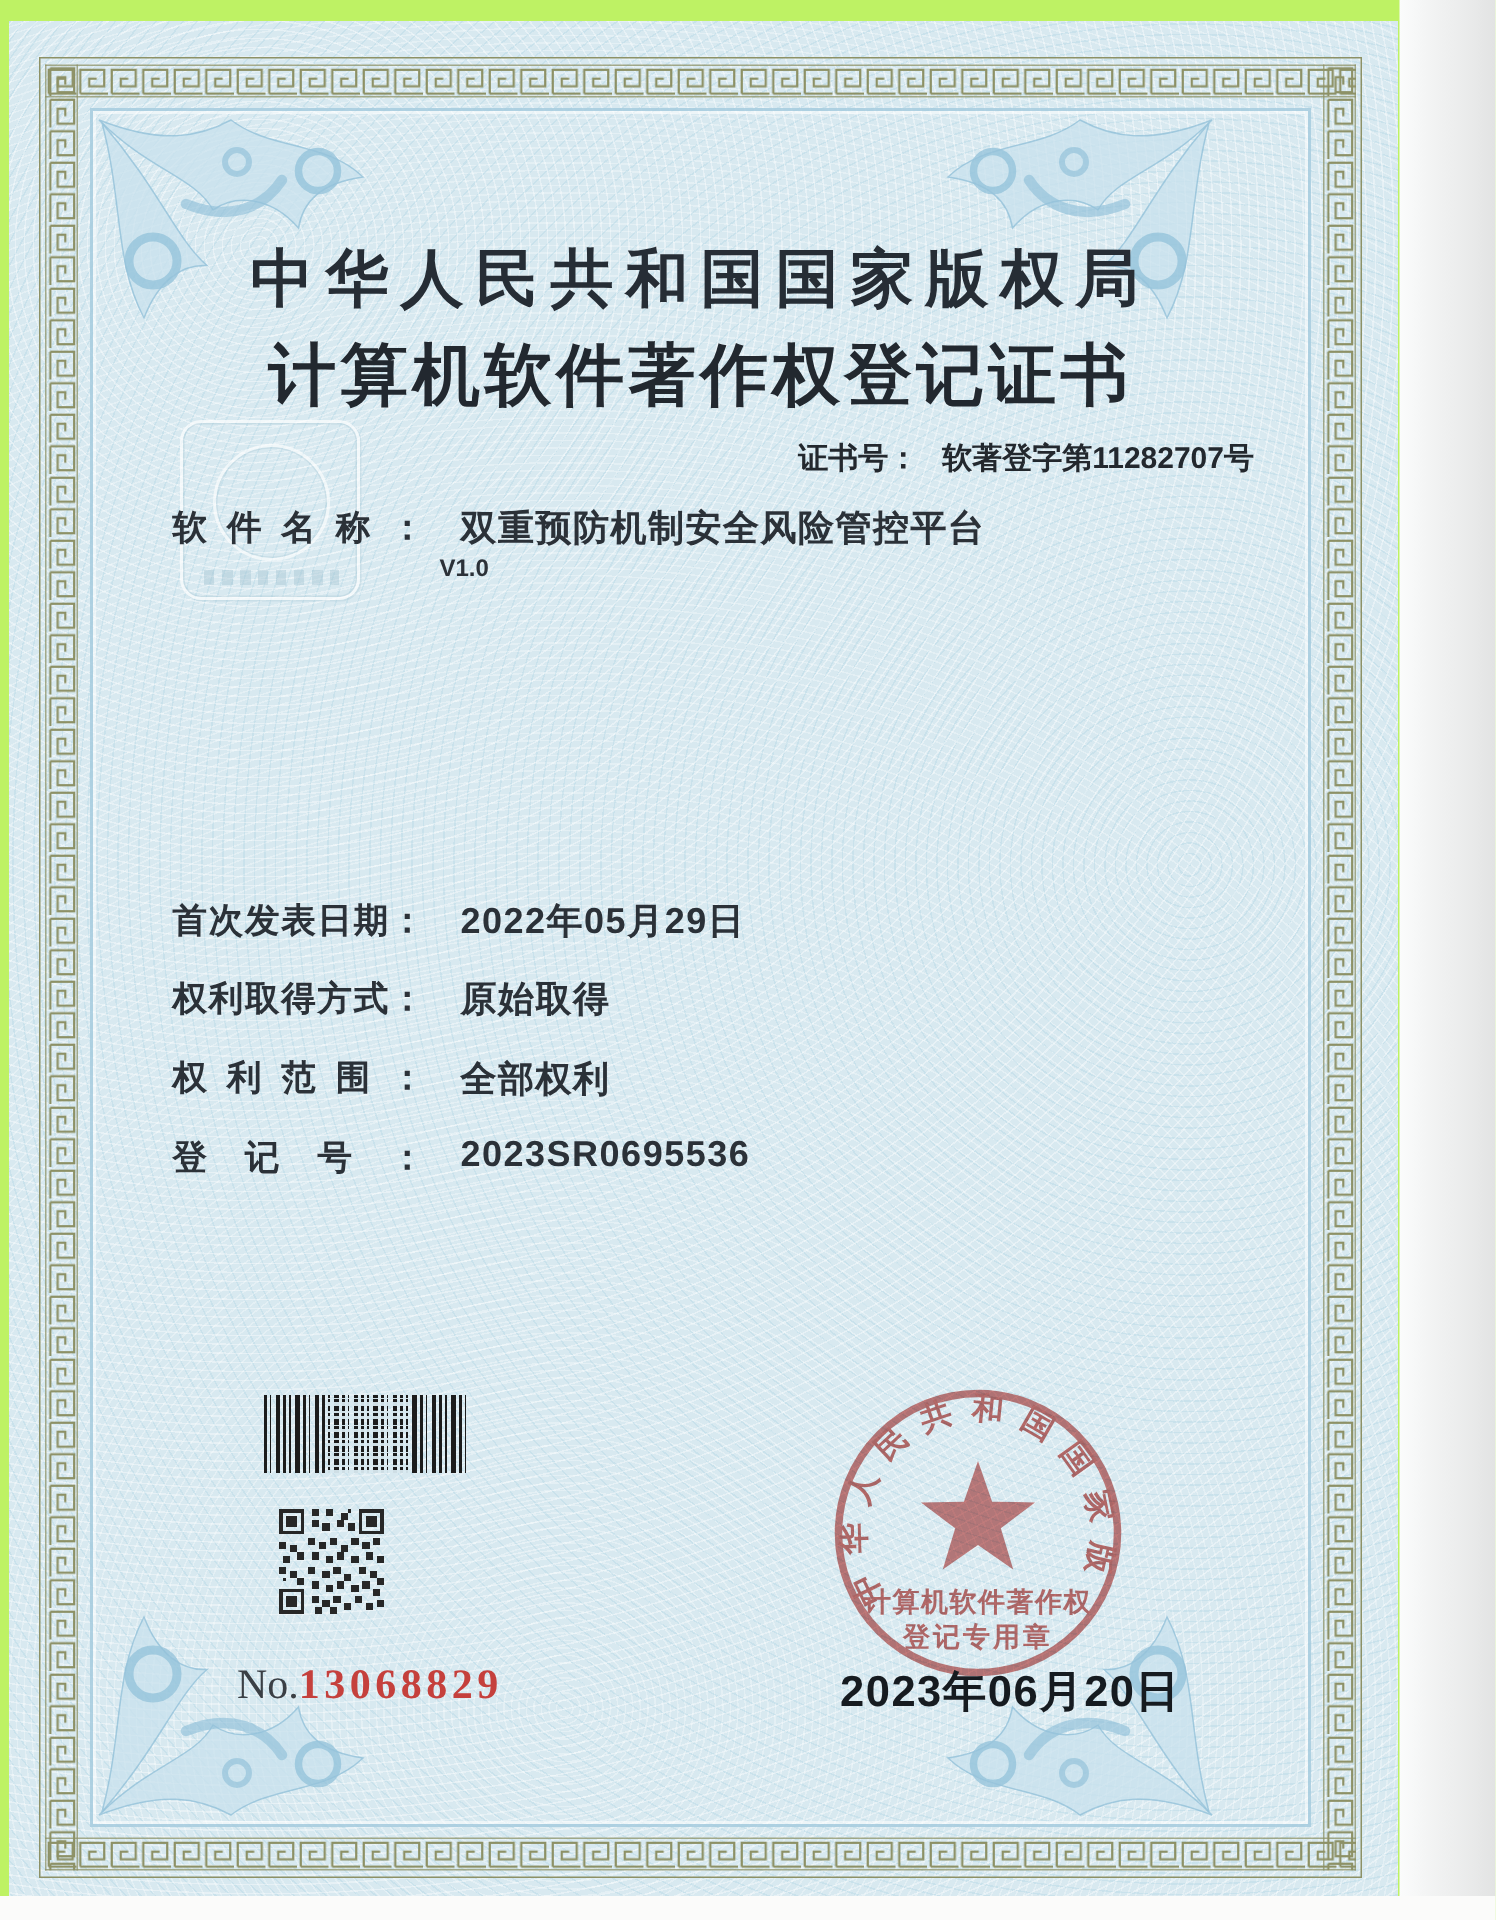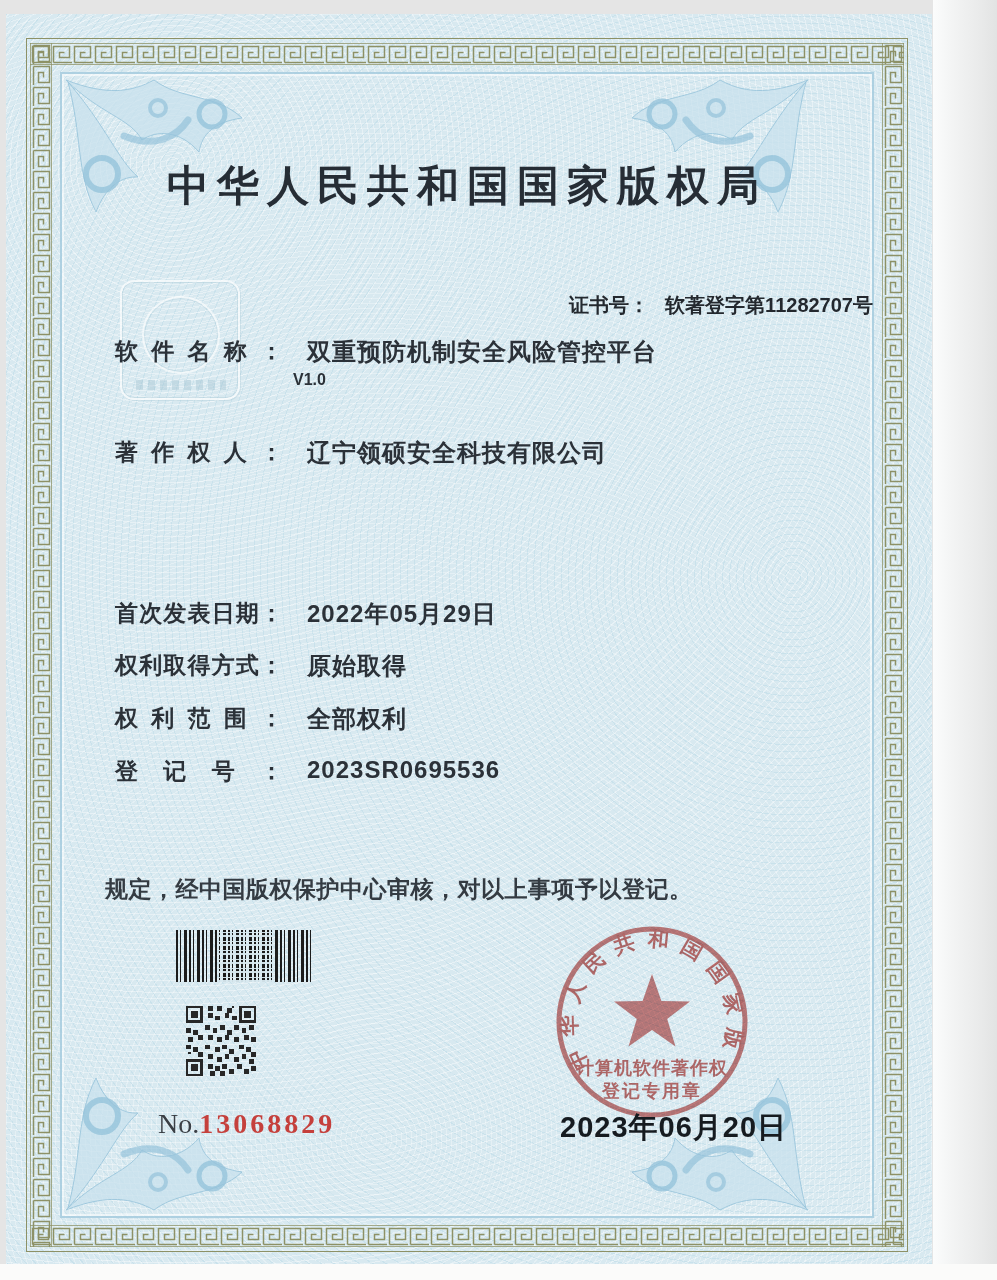--- a/index.html
+++ b/index.html
@@ -1,18 +1,18 @@
 <!DOCTYPE html>
 <html><head>
 <meta charset="utf-8">
 <style>
   * { margin:0; padding:0; box-sizing:border-box; }
   html,body { width:997px; height:1280px; background:#ffffff; overflow:hidden;
     font-family:"Liberation Sans", sans-serif; }
-  .shot { position:relative; width:997px; height:1280px; background:#e5e5e5; }
+  .shot { position:relative; width:997px; height:1280px; background:#bef264; }
 
   
   .paper { position:absolute; left:6px; top:14px; width:926px; height:1250px;
     background-color:#d8e9f0;
     background-image:
       repeating-radial-gradient(circle at 18% 12%, rgba(255,255,255,.38) 0 1px, rgba(0,0,0,0) 1px 6px),
       repeating-radial-gradient(circle at 85% 45%, rgba(148,199,219,.22) 0 1px, rgba(0,0,0,0) 1px 7px),
       repeating-radial-gradient(circle at 40% 90%, rgba(255,255,255,.30) 0 1px, rgba(0,0,0,0) 1px 5px);
   }
   .scan-strip { position:absolute; right:0; top:0; width:64px; height:1264px;
@@ -39,21 +39,21 @@
   .corner.bl { left:62px;  top:1066px; transform:scaleY(-1); }
   .corner.br { left:627px; top:1066px; transform:scale(-1,-1); }
 
   
   .authority { position:absolute; left:26px; top:158px; width:882px; text-align:center;
     font-size:42px; font-weight:700; letter-spacing:8px; color:#262d35;
     font-family:"Liberation Sans", sans-serif; }
   .doc-title { position:absolute; left:26px; top:220px; width:882px; text-align:center;
     font-size:45px; font-weight:700; letter-spacing:3px; color:#22282f; }
   .cert-no { position:absolute; left:26px; top:292px; width:810px; text-align:right;
-    font-size:20px; font-weight:700; color:#23282e;margin-left:37px; }
+    font-size:20px; font-weight:700; color:#23282e; }
   .cert-no .lbl { margin-right:16px; }
 
   .row { position:absolute; left:115px; white-space:nowrap; color:#2b3138; }
   .flabel { display:inline-block; width:168px; font-size:23px; font-weight:700;
     text-align:justify; text-align-last:justify; vertical-align:top; }
   .fvalue { display:inline-block; margin-left:24px; font-size:24px; font-weight:600;
     letter-spacing:1px; vertical-align:top; }
   .r1 { top:336px; } .r1b { position:absolute; left:293px; top:371px; font-size:16px;
     font-weight:600; color:#2b3138; }
   .r2 { top:437px; } .r3 { top:545px; } .r4 { top:598px; }
@@ -169,46 +169,43 @@
       <circle cx="96" cy="34" r="8" fill="none" stroke-width="4" opacity=".7"></circle>
     </g>
   </svg>
 
   <div class="emboss">
     <div class="c"></div>
     <div class="t"></div>
   </div>
 
   <div class="authority">中华人民共和国国家版权局</div>
+  <div class="doc-title">计算机软件著作权登记证书</div>
   <div class="cert-no">
     <span class="lbl">证书号：</span><span>软著登字第11282707号</span>
   </div>
 
   <div class="row r1">
     <span class="flabel">软件名称：</span><span class="fvalue">双重预防机制安全风险管控平台</span>
   </div>
   <div class="r1b">V1.0</div>
 
-  <div class="row r2">
-    <span class="flabel">著作权人：</span><span class="fvalue">辽宁领硕安全科技有限公司</span>
-  </div>
   <div class="row r4">
     <span class="flabel">首次发表日期：</span><span class="fvalue">2022年05月29日</span>
   </div>
   <div class="row r5">
     <span class="flabel">权利取得方式：</span><span class="fvalue">原始取得</span>
   </div>
   <div class="row r6">
     <span class="flabel">权利范围：</span><span class="fvalue">全部权利</span>
   </div>
   <div class="row r7">
     <span class="flabel">登记号：</span><span class="fvalue">2023SR0695536</span>
   </div>
 
-  <div class="stmt stmt2">规定，经中国版权保护中心审核，对以上事项予以登记。</div>
 
   <div class="barcode">
     <div class="noise"></div>
   </div>
 
   <svg class="qr" viewBox="0 0 29 29" shape-rendering="crispEdges">
     <g fill="#272727">
       <path d="M0,0 h7 v7 h-7 Z M1,1 v5 h5 v-5 Z" fill-rule="evenodd"></path>
         <rect x="2" y="2" width="3" height="3"></rect>
       <path d="M22,0 h7 v7 h-7 Z M23,1 v5 h5 v-5 Z" fill-rule="evenodd"></path>

